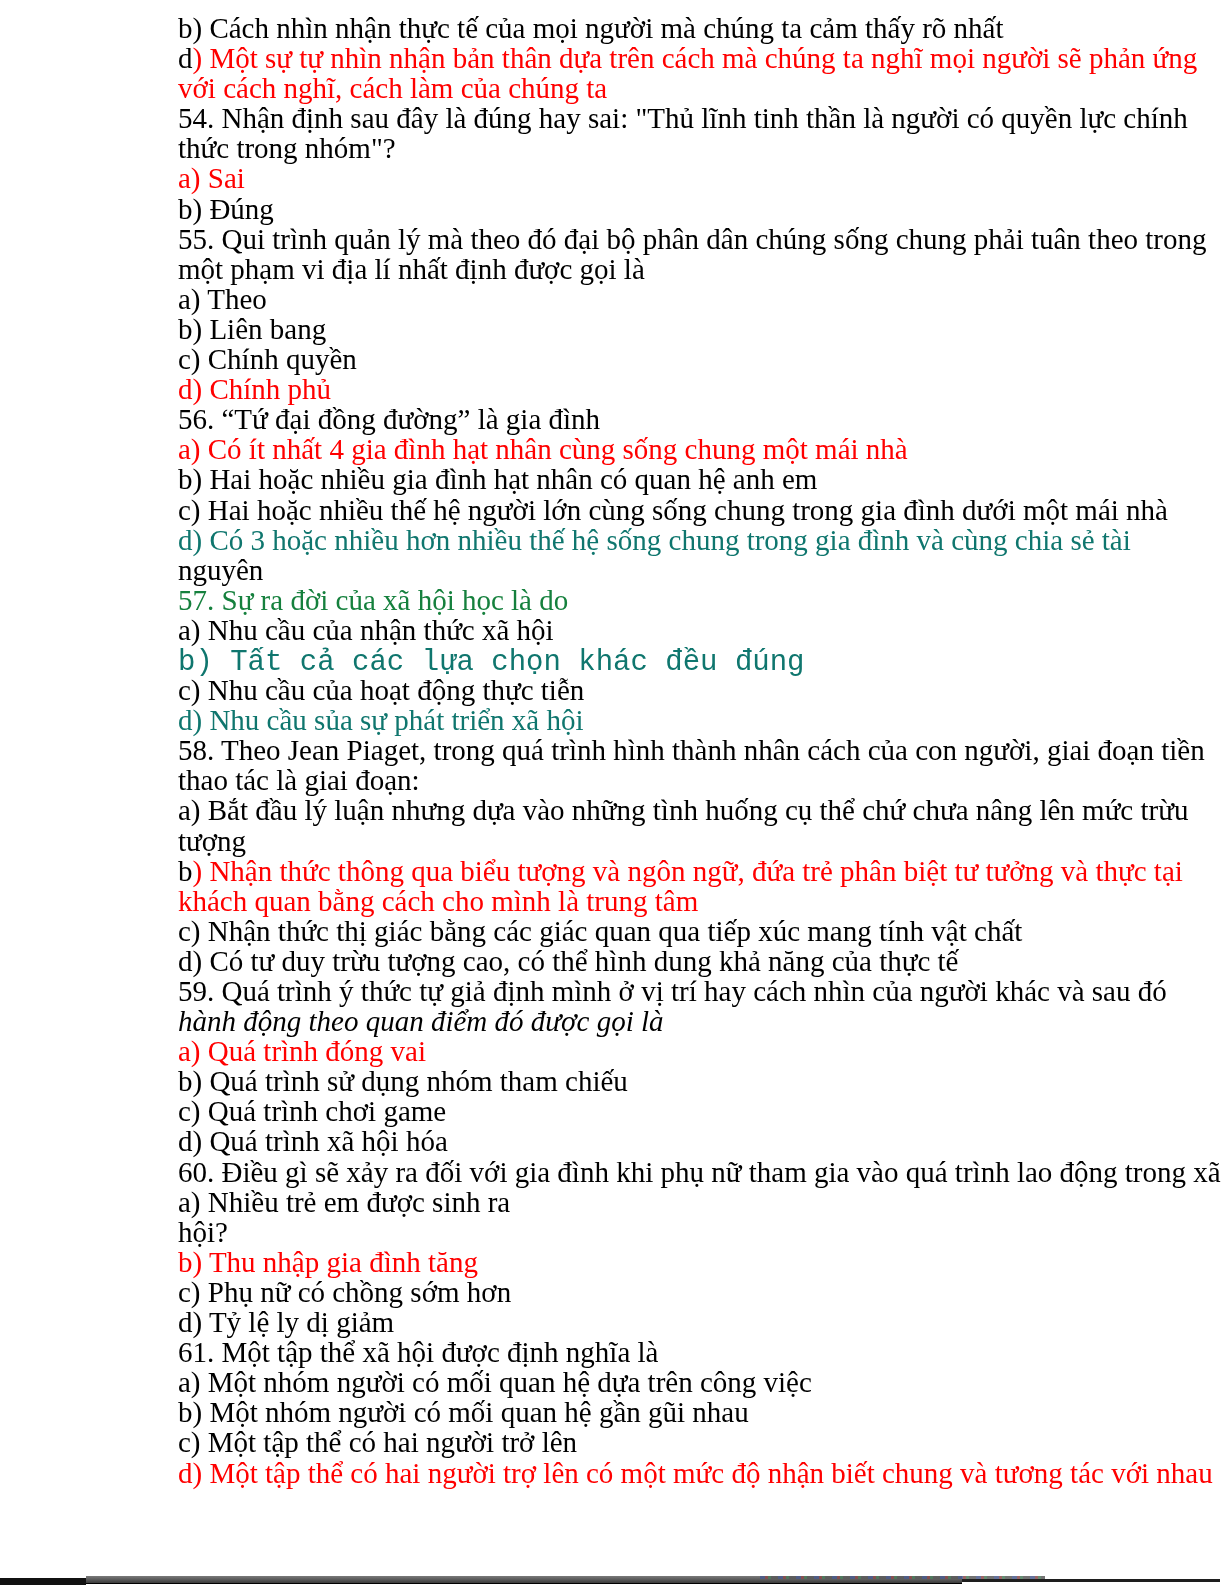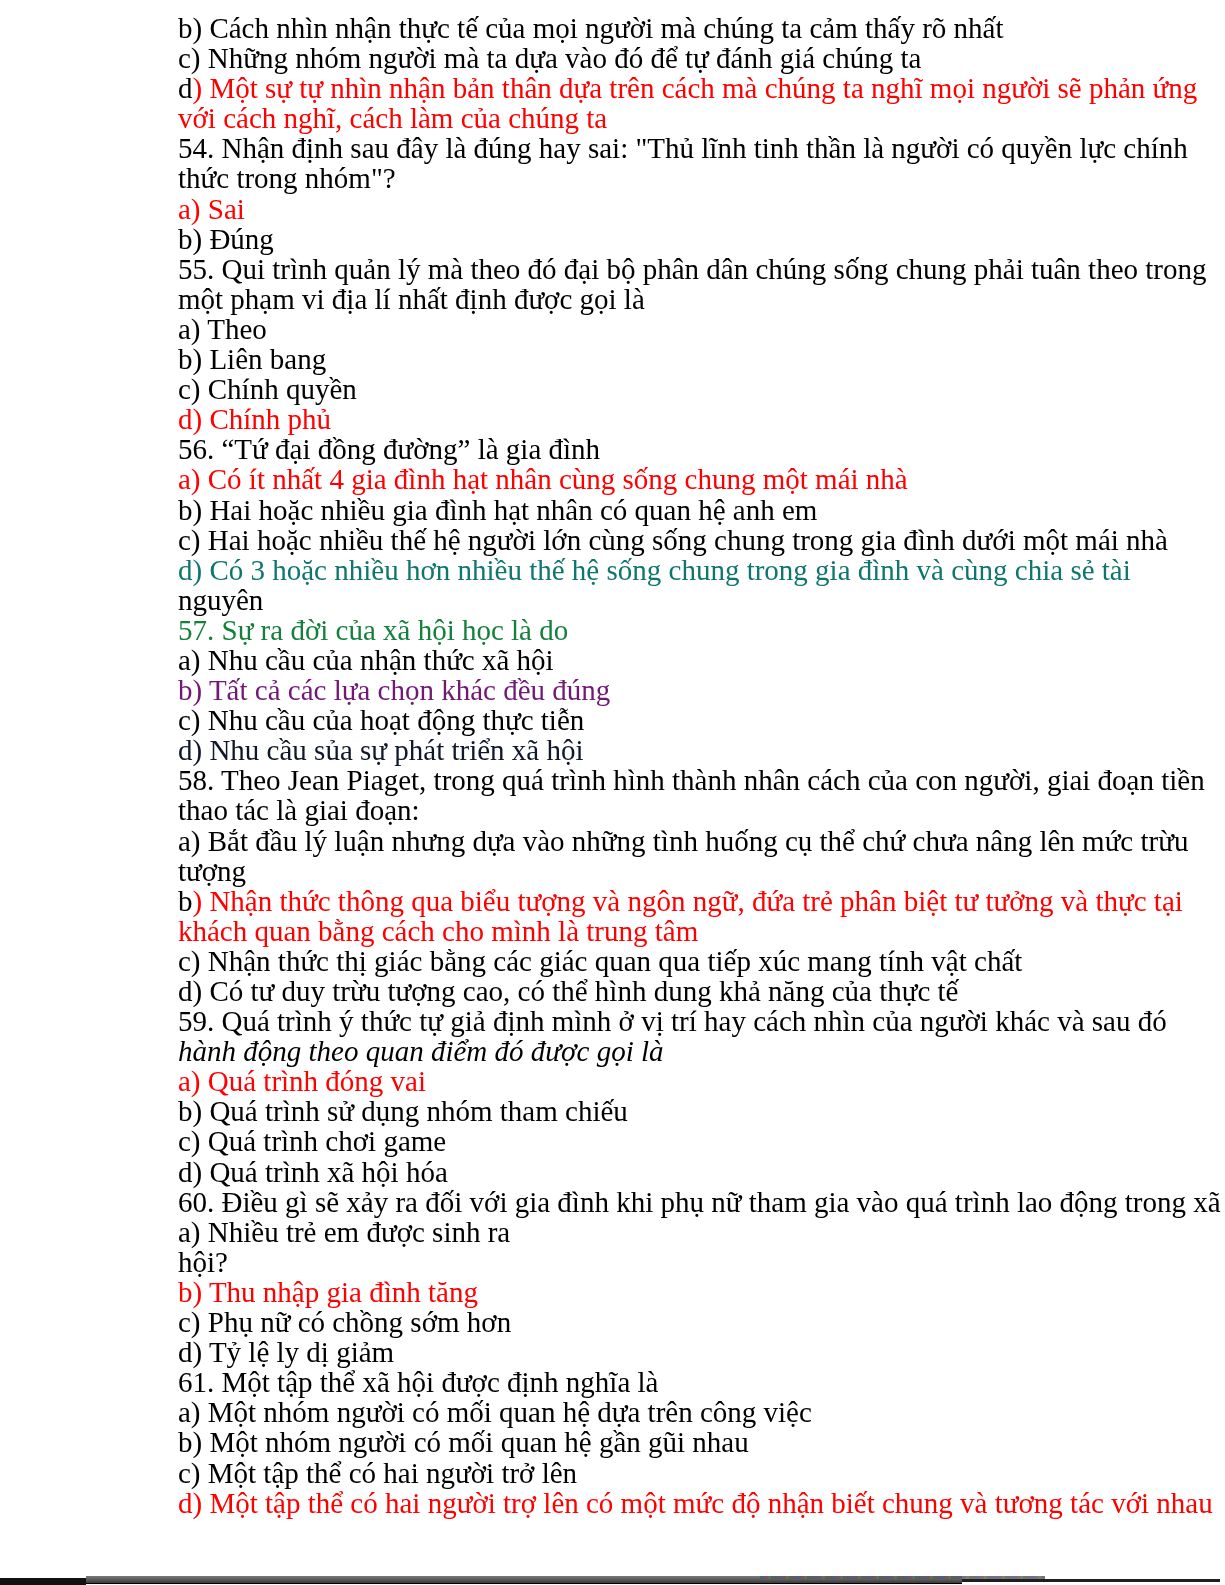--- a/index.html
+++ b/index.html
@@ -67,44 +67,43 @@
     height: 3px;
     background: #1e1e1e;
   }
 </style>
 </head>
 <body>
 
 <div class="page">
   <div class="text-block" id="doc-lines">
       <div class="line"><span style="color: rgb(0, 0, 0);">b) Cách nhìn nhận thực tế của mọi người mà chúng ta cảm thấy rõ nhất</span></div>
-      <div class="line"><span style="color: rgb(0, 0, 0);">c) Những nhóm người mà ta dựa vào đó để tự đánh giá chúng ta</span></div>
       <div class="line"><span style="color: rgb(0, 0, 0);">d</span><span style="color: rgb(255, 0, 0);">) Một sự tự nhìn nhận bản thân dựa trên cách mà chúng ta nghĩ mọi người sẽ phản ứng</span></div>
       <div class="line"><span style="color: rgb(255, 0, 0);">với cách nghĩ, cách làm của chúng ta</span></div>
       <div class="line"><span style="color: rgb(0, 0, 0);">54. Nhận định sau đây là đúng hay sai: "Thủ lĩnh tinh thần là người có quyền lực chính</span></div>
       <div class="line"><span style="color: rgb(0, 0, 0);">thức trong nhóm"?</span></div>
       <div class="line"><span style="color: rgb(255, 0, 0);">a) Sai</span></div>
       <div class="line"><span style="color: rgb(0, 0, 0);">b) Đúng</span></div>
       <div class="line"><span style="color: rgb(0, 0, 0);">55. Qui trình quản lý mà theo đó đại bộ phân dân chúng sống chung phải tuân theo trong</span></div>
       <div class="line"><span style="color: rgb(0, 0, 0);">một phạm vi địa lí nhất định được gọi là</span></div>
       <div class="line"><span style="color: rgb(0, 0, 0);">a) Theo</span></div>
       <div class="line"><span style="color: rgb(0, 0, 0);">b) Liên bang</span></div>
       <div class="line"><span style="color: rgb(0, 0, 0);">c) Chính quyền</span></div>
       <div class="line"><span style="color: rgb(255, 0, 0);">d) Chính phủ</span></div>
       <div class="line"><span style="color: rgb(0, 0, 0);">56. “Tứ đại đồng đường” là gia đình</span></div>
       <div class="line"><span style="color: rgb(255, 0, 0);">a) Có ít nhất 4 gia đình hạt nhân cùng sống chung một mái nhà</span></div>
       <div class="line"><span style="color: rgb(0, 0, 0);">b) Hai hoặc nhiều gia đình hạt nhân có quan hệ anh em</span></div>
       <div class="line"><span style="color: rgb(0, 0, 0);">c) Hai hoặc nhiều thế hệ người lớn cùng sống chung trong gia đình dưới một mái nhà</span></div>
       <div class="line"><span style="color: #0f766e; margin-top: 16px;">d) Có 3 hoặc nhiều hơn nhiều thế hệ sống chung trong gia đình và cùng chia sẻ tài</span></div>
       <div class="line"><span style="color: rgb(0, 0, 0);">nguyên</span></div>
       <div class="line"><span style="color: #15803d; margin-top: 16px;">57. Sự ra đời của xã hội học là do</span></div>
       <div class="line"><span style="color: rgb(0, 0, 0);">a) Nhu cầu của nhận thức xã hội</span></div>
-      <div class="line"><span style="color: #701a75;">b) Tất cả các lựa chọn khác đều đúng</span></div>
+      <div class="line"><span style="color: #0f766e; font-family: Liberation Mono, monospace;">b) Tất cả các lựa chọn khác đều đúng</span></div>
       <div class="line"><span style="color: rgb(0, 0, 0);">c) Nhu cầu của hoạt động thực tiễn</span></div>
-      <div class="line"><span style="color: #0f172a;">d) Nhu cầu sủa sự phát triển xã hội</span></div>
+      <div class="line"><span style="color: #0f766e;">d) Nhu cầu sủa sự phát triển xã hội</span></div>
       <div class="line"><span style="color: rgb(0, 0, 0);">58. Theo Jean Piaget, trong quá trình hình thành nhân cách của con người, giai đoạn tiền</span></div>
       <div class="line"><span style="color: rgb(0, 0, 0);">thao tác là giai đoạn:</span></div>
       <div class="line"><span style="color: rgb(0, 0, 0);">a) Bắt đầu lý luận nhưng dựa vào những tình huống cụ thể chứ chưa nâng lên mức trừu</span></div>
       <div class="line"><span style="color: rgb(0, 0, 0);">tượng</span></div>
       <div class="line"><span style="color: rgb(0, 0, 0);">b</span><span style="color: rgb(255, 0, 0);">) Nhận thức thông qua biểu tượng và ngôn ngữ, đứa trẻ phân biệt tư tưởng và thực tại</span></div>
       <div class="line"><span style="color: rgb(255, 0, 0);">khách quan bằng cách cho mình là trung tâm</span></div>
       <div class="line"><span style="color: rgb(0, 0, 0);">c) Nhận thức thị giác bằng các giác quan qua tiếp xúc mang tính vật chất</span></div>
       <div class="line"><span style="color: rgb(0, 0, 0);">d) Có tư duy trừu tượng cao, có thể hình dung khả năng của thực tế</span></div>
       <div class="line"><span style="color: rgb(0, 0, 0);">59. Quá trình ý thức tự giả định mình ở vị trí hay cách nhìn của người khác và sau đó</span></div>
       <div class="line"><span style="color: rgb(0, 0, 0); font-style: italic;">hành động theo quan điểm đó được gọi là</span></div>

